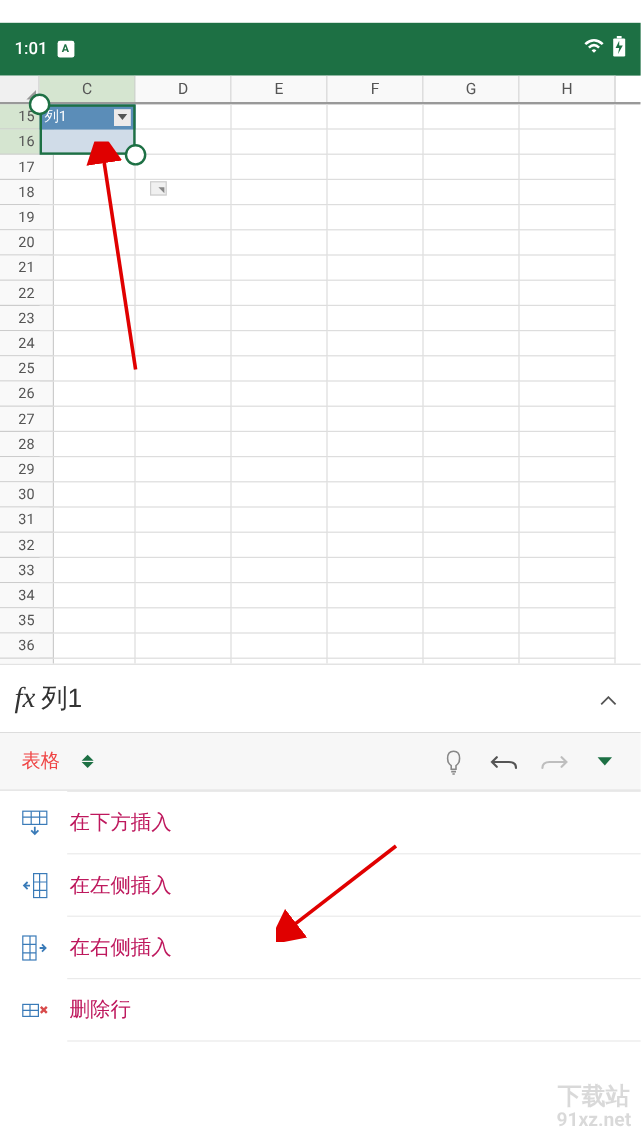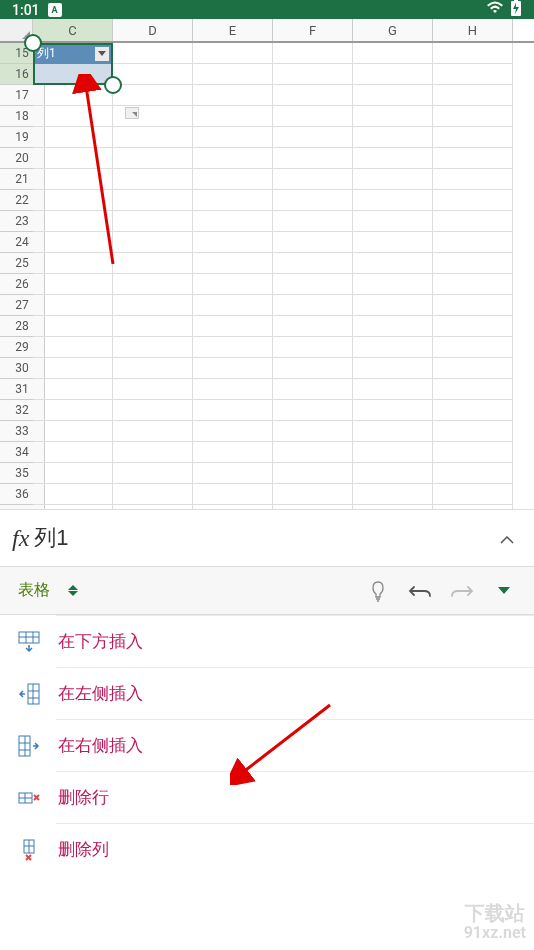--- a/index.html
+++ b/index.html
@@ -1,18 +1,18 @@
 <!DOCTYPE html>
 <html><head>
   <meta charset="utf-8">
   <style>
     * { margin: 0; padding: 0; box-sizing: border-box; }
     body { font-family: -apple-system, "Segoe UI", Roboto, sans-serif; width: 534px; height: 950px; background: #fff; overflow: hidden; position: relative; }
     
-    .status-bar { height: 19px; background: #1d7044; color: #fff; display: flex; align-items: center; padding: 0 12px; font-size: 14px; }
+    .status-bar { height: 44px; background: #1d7044; color: #fff; display: flex; align-items: center; padding: 0 12px; font-size: 14px; margin-top: 19px; }
     .status-time { font-weight: 500; }
     .status-icon-a { width: 14px; height: 14px; background: #fff; border-radius: 2px; margin-left: 8px; display: flex; align-items: center; justify-content: center; color: #1d7044; font-size: 9px; font-weight: bold; }
     .status-right { margin-left: auto; display: flex; align-items: center; gap: 6px; }
     
     .grid-area { height: 490px; overflow: hidden; position: relative; }
     .grid-corner { position: absolute; top: 0; left: 0; width: 33px; height: 24px; background: #f0f0f0; border-right: 1px solid #ccc; border-bottom: 2px solid #999; display: flex; align-items: center; justify-content: center; }
     .corner-triangle { width: 0; height: 0; border-left: 8px solid transparent; border-bottom: 8px solid #999; position: absolute; bottom: 2px; right: 2px; }
     
     .col-headers { position: absolute; top: 0; left: 33px; right: 0; height: 24px; display: flex; border-bottom: 2px solid #999; }
     .col-header { flex: 0 0 80px; border-right: 1px solid #ccc; background: #f9f9f9; display: flex; align-items: center; justify-content: center; font-size: 13px; color: #555; }
@@ -40,21 +40,21 @@
     
     .arrow1 { position: absolute; top: 55px; left: 48px; pointer-events: none; }
     .arrow2 { position: absolute; top: 695px; left: 230px; pointer-events: none; }
     
     .formula-bar { height: 58px; border-top: 1px solid #ddd; border-bottom: 1px solid #ddd; display: flex; align-items: center; padding: 0 12px; }
     .fx-label { font-style: italic; font-size: 24px; color: #333; margin-right: 5px; font-family: serif; }
     .formula-input { flex: 1; font-size: 22px; color: #333; border: none; outline: none; }
     .chevron-btn { padding: 8px; }
     
     .toolbar { height: 48px; background: #f7f7f7; border-bottom: 1px solid #ddd; display: flex; align-items: center; padding: 0 18px; gap: 18px; }
-    .toolbar-label { color: #4d7c0f; font-size: 16px; }
+    .toolbar-label { color: #ef4444; font-size: 16px; }
     .toolbar-chevron { color: #1d7044; display: flex; flex-direction: column; gap: 1px; }
     .chev-up { width: 0; height: 0; border-left: 5px solid transparent; border-right: 5px solid transparent; border-bottom: 5px solid #1d7044; }
     .chev-down { width: 0; height: 0; border-left: 5px solid transparent; border-right: 5px solid transparent; border-top: 5px solid #1d7044; }
     .toolbar-spacer { flex: 1; }
     .toolbar-icon { width: 24px; height: 24px; display: flex; align-items: center; justify-content: center; }
     .more-chevron { width: 0; height: 0; border-left: 6px solid transparent; border-right: 6px solid transparent; border-top: 7px solid #1d7044; }
     
     .menu-area { background: #fff; }
     .menu-item { display: flex; align-items: center; padding: 14px 18px 14px 18px; gap: 18px; }
     .menu-divider { height: 1px; background: #eaeaea; margin-left: 56px; }
@@ -423,31 +423,20 @@
       <svg width="22" height="22" viewBox="0 0 22 22">
           <rect x="1" y="6" width="13" height="10" stroke="#3a7bb8" fill="none"></rect>
           <line x1="1" y1="11" x2="14" y2="11" stroke="#3a7bb8"></line>
           <line x1="7" y1="6" x2="7" y2="16" stroke="#3a7bb8"></line>
           <path d="M16 8 L21 13 M21 8 L16 13" stroke="#d84b4b" stroke-width="2"></path>
         </svg>
     </span>
     <span class="menu-label">删除行</span>
   </div>
   <div class="menu-divider"></div>
-  <div class="menu-item">
-    <span class="menu-icon">
-      <svg width="22" height="22" viewBox="0 0 22 22">
-          <rect x="6" y="1" width="10" height="13" stroke="#3a7bb8" fill="none"></rect>
-          <line x1="11" y1="1" x2="11" y2="14" stroke="#3a7bb8"></line>
-          <line x1="6" y1="7" x2="16" y2="7" stroke="#3a7bb8"></line>
-          <path d="M8 16 L13 21 M13 16 L8 21" stroke="#d84b4b" stroke-width="2"></path>
-        </svg>
-    </span>
-    <span class="menu-label">删除列</span>
-  </div>
 </div>
 
 <svg class="arrow2" width="110" height="90">
   <defs>
       <marker id="ah2" markerWidth="10" markerHeight="10" refX="2" refY="5" orient="auto">
         <path d="M0,0 L10,5 L0,10 Z" fill="#e00000"></path>
       </marker>
     </defs>
   <line x1="100" y1="10" x2="12" y2="78" stroke="#e00000" stroke-width="3" marker-end="url(#ah2)"></line>
 </svg>

